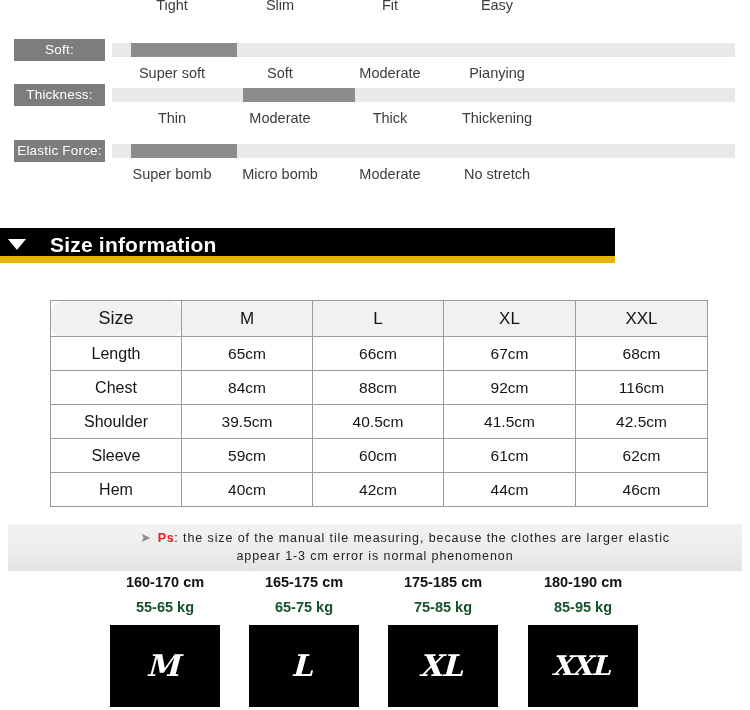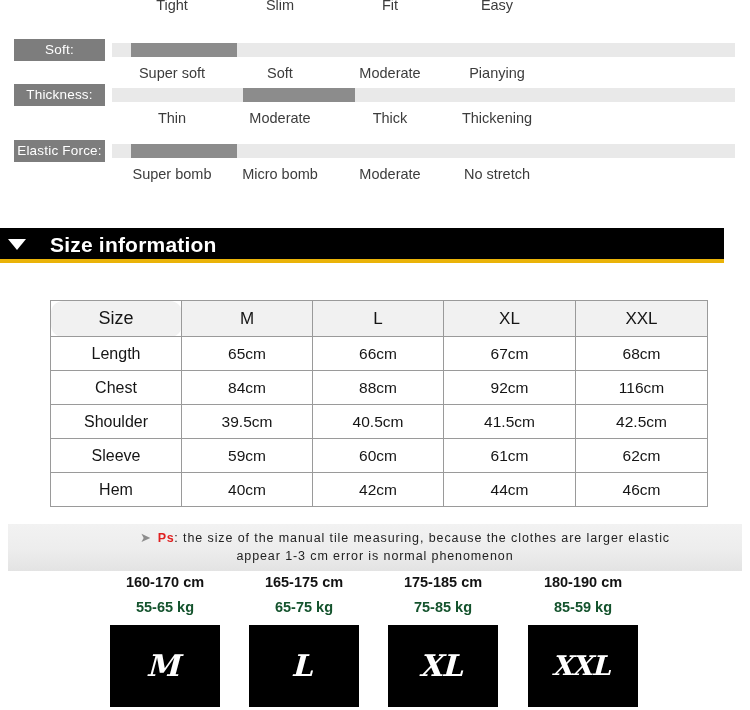--- a/index.html
+++ b/index.html
@@ -83,24 +83,24 @@
   .attr-tick.t0 { left: 0px;   width: 120px; }
   .attr-tick.t1 { left: 108px; width: 120px; }
   .attr-tick.t2 { left: 218px; width: 120px; }
   .attr-tick.t3 { left: 325px; width: 120px; }
 
   
   #size-info-banner {
     position: absolute;
     left: 0;
     top: 228px;
-    width: 724px;
+    width: 615px;
     height: 35px;
     background: #000000;
-    border-bottom: 4px solid #eab308;
+    border-bottom: 7px solid #eab308;
     box-sizing: border-box;
   }
   #size-info-banner .caret {
     position: absolute;
     left: 8px;
     top: 11px;
     width: 0;
     height: 0;
     border-left: 9px solid transparent;
     border-right: 9px solid transparent;
@@ -408,19 +408,19 @@
   <div class="size-card k2">
     <div class="height-text">175-185 cm</div>
     <div class="weight-text">75-85 kg</div>
     <div class="badge">
       <span class="badge-letter">XL</span>
     </div>
   </div>
 
   <div class="size-card k3">
     <div class="height-text">180-190 cm</div>
-    <div class="weight-text">85-59 kg</div>
+    <div class="weight-text">85-95 kg</div>
     <div class="badge">
       <span class="badge-letter">XXL</span>
     </div>
   </div>
 
 </div>
 
 </body></html>

